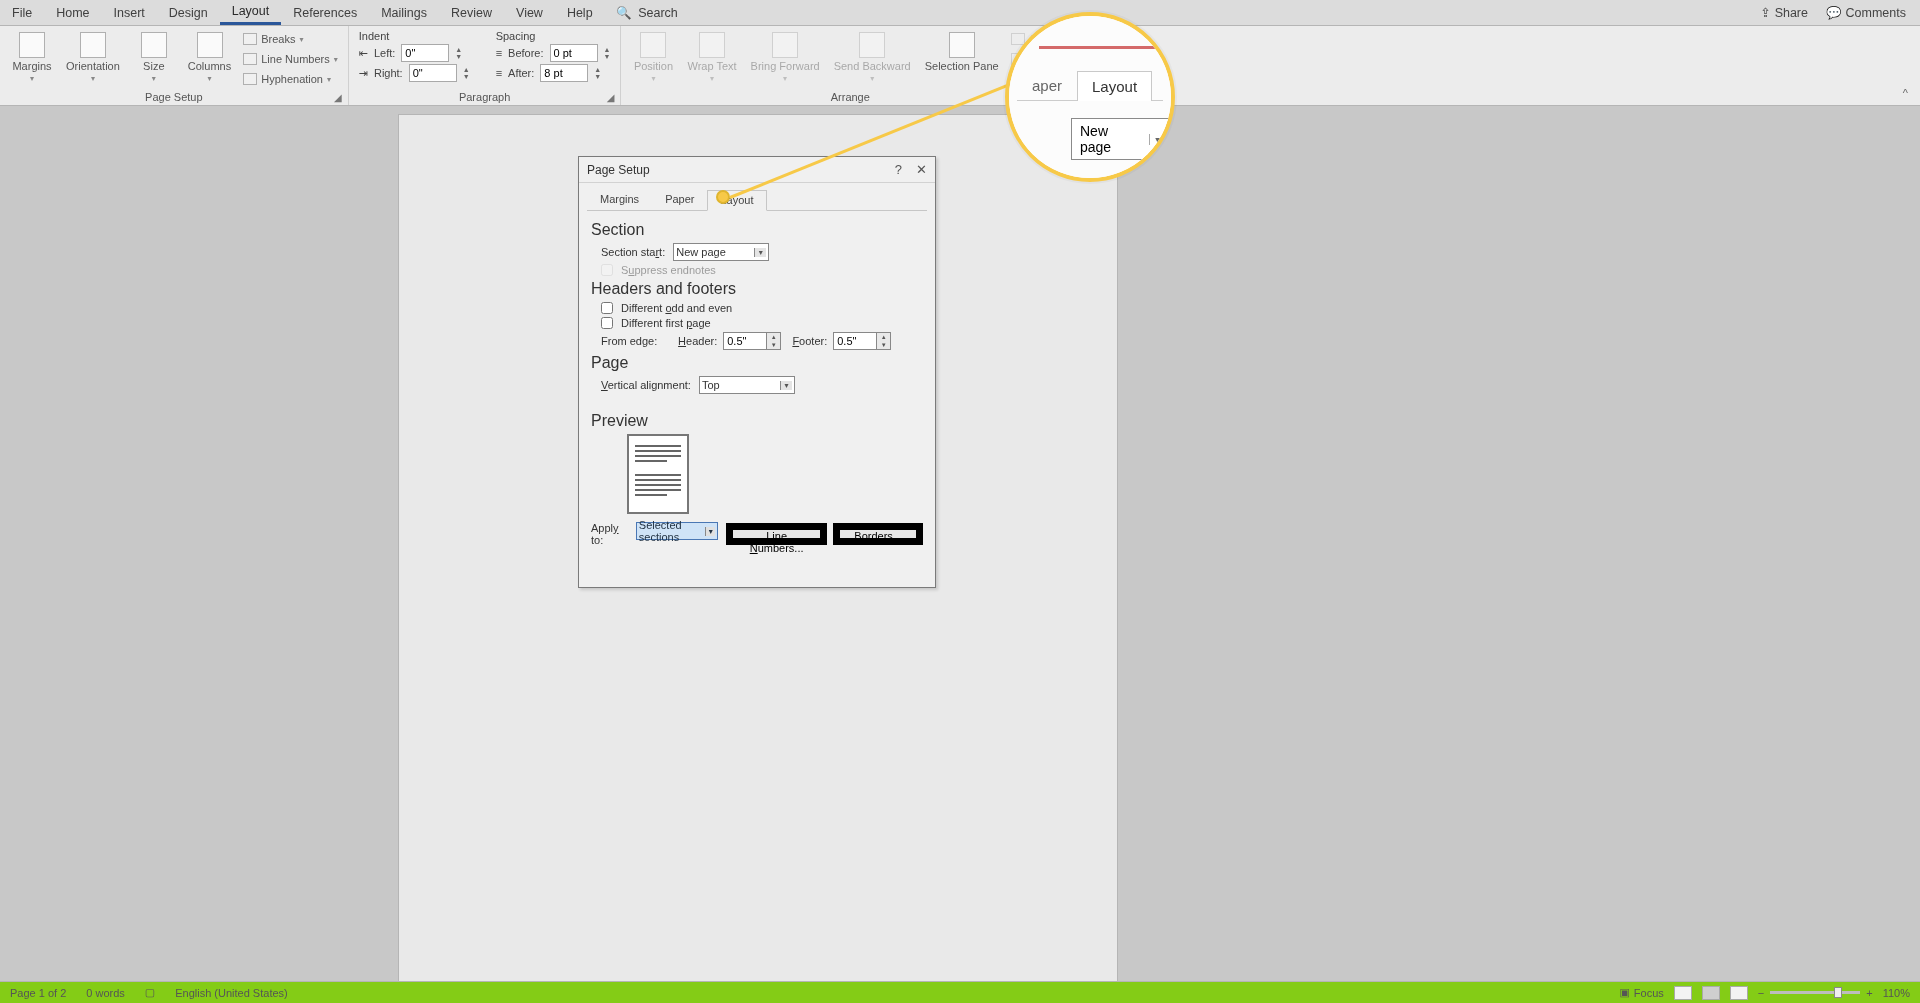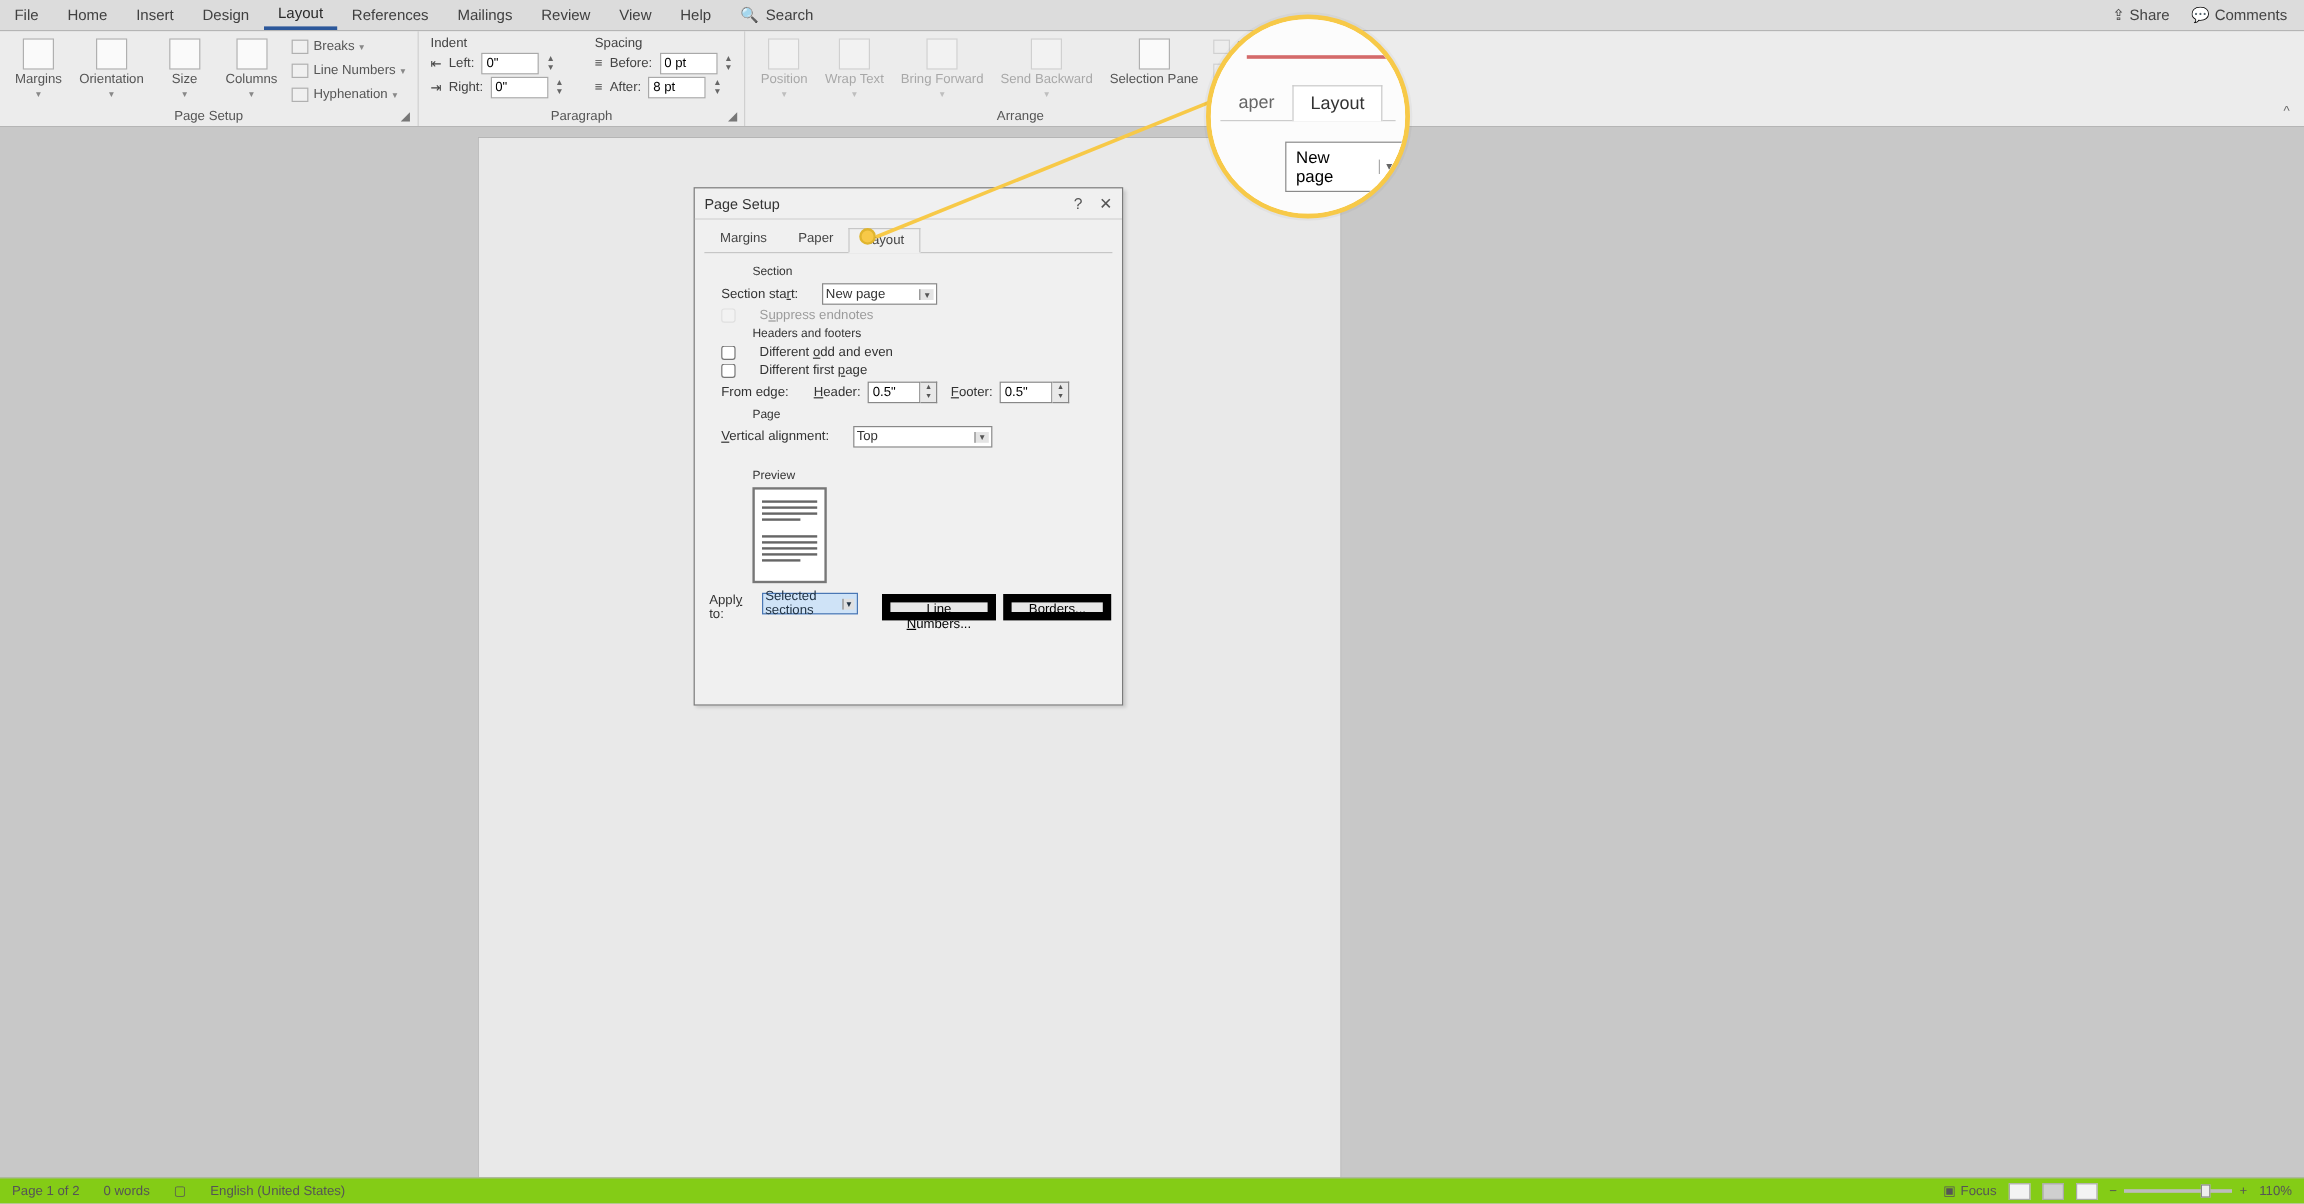--- a/index.html
+++ b/index.html
@@ -56,22 +56,22 @@
   font-size:11px; color:#333;
 }
 .dialog .titlebar{ height:26px; display:flex; align-items:center; padding:0 8px; border-bottom:1px solid #d2d2d2;}
 .dialog .titlebar .ttl{ font-size:12px; }
 .dialog .titlebar .wbtns{ margin-left:auto; display:flex; gap:14px; color:#555; font-size:13px;}
 .dialog .tabs{ display:flex; border-bottom:1px solid #c6c6c6; height:22px; margin:6px 8px 0 8px;}
 .dialog .tabs .dtab{ padding:3px 12px; border:1px solid transparent; border-bottom:none; font-size:11px; color:#444; cursor:default;}
 .dialog .tabs .dtab.active{ background:#f0f0f0; border-color:#c6c6c6; border-bottom:1px solid #f0f0f0; position:relative; top:1px;}
 .dialog .body{ padding:6px 12px; }
 .dialog .sect{ margin:4px 0 2px 0; }
-.dialog .sectlbl{ font-size:10px; color:#333; margin-bottom:4px; display:block;margin-left:36px;}
-.dialog .frow{ display:flex; align-items:center; gap:20px; margin:3px 0 3px 10px; font-size:11px;}
+.dialog .sectlbl{ font-size:16px; color:#333; margin-bottom:4px; display:block;}
+.dialog .frow{ display:flex; align-items:center; gap:8px; margin:3px 0 3px 10px; font-size:11px;}
 .dialog select, .dialog .combo{
   height:18px; border:1px solid #888; background:#fff; font-size:11px; padding:0 2px;
 }
 .dialog .combo{ width:92px; display:flex; align-items:center; justify-content:space-between;}
 .dialog .combo .arr{ background:#e4e4e4; border-left:1px solid #888; width:12px; text-align:center; font-size:8px; color:#555;}
 .dialog input[type=checkbox]{ width:12px; height:12px;}
 .dialog .numin{ display:flex; align-items:center;}
 .dialog .numin input{ width:44px; height:18px; border:1px solid #888; font-size:11px; padding:0 3px;}
 .dialog .numin .spn{ width:14px; height:18px; border:1px solid #888; border-left:none; background:#e9e9e9; display:flex; flex-direction:column; font-size:6px; line-height:8px; text-align:center; color:#555;}
 .dialog .preview{ width:62px; height:80px; border:2px solid #777; background:#fff; margin:4px 0 4px 36px; padding:6px 6px;}
@@ -337,21 +337,21 @@
                   <div class="spn">▲<br>▼</div>
                 </div>
             </div>
           </div>
         </div>
       </div>
       <div class="sect">
         <span class="sectlbl">Page</span>
         <div class="frow">
           <span><u>V</u>ertical alignment:</span>
-          <div class="combo" style="width:116px;">
+          <div class="combo" style="width:96px;">
               <span>Top</span>
               <span class="arr">▾</span>
             </div>
         </div>
       </div>
       <div class="sect" style="margin-top:18px;">
         <span class="sectlbl">Preview</span>
         <div class="preview">
           <div class="ln"></div>
             <div class="ln"></div>

